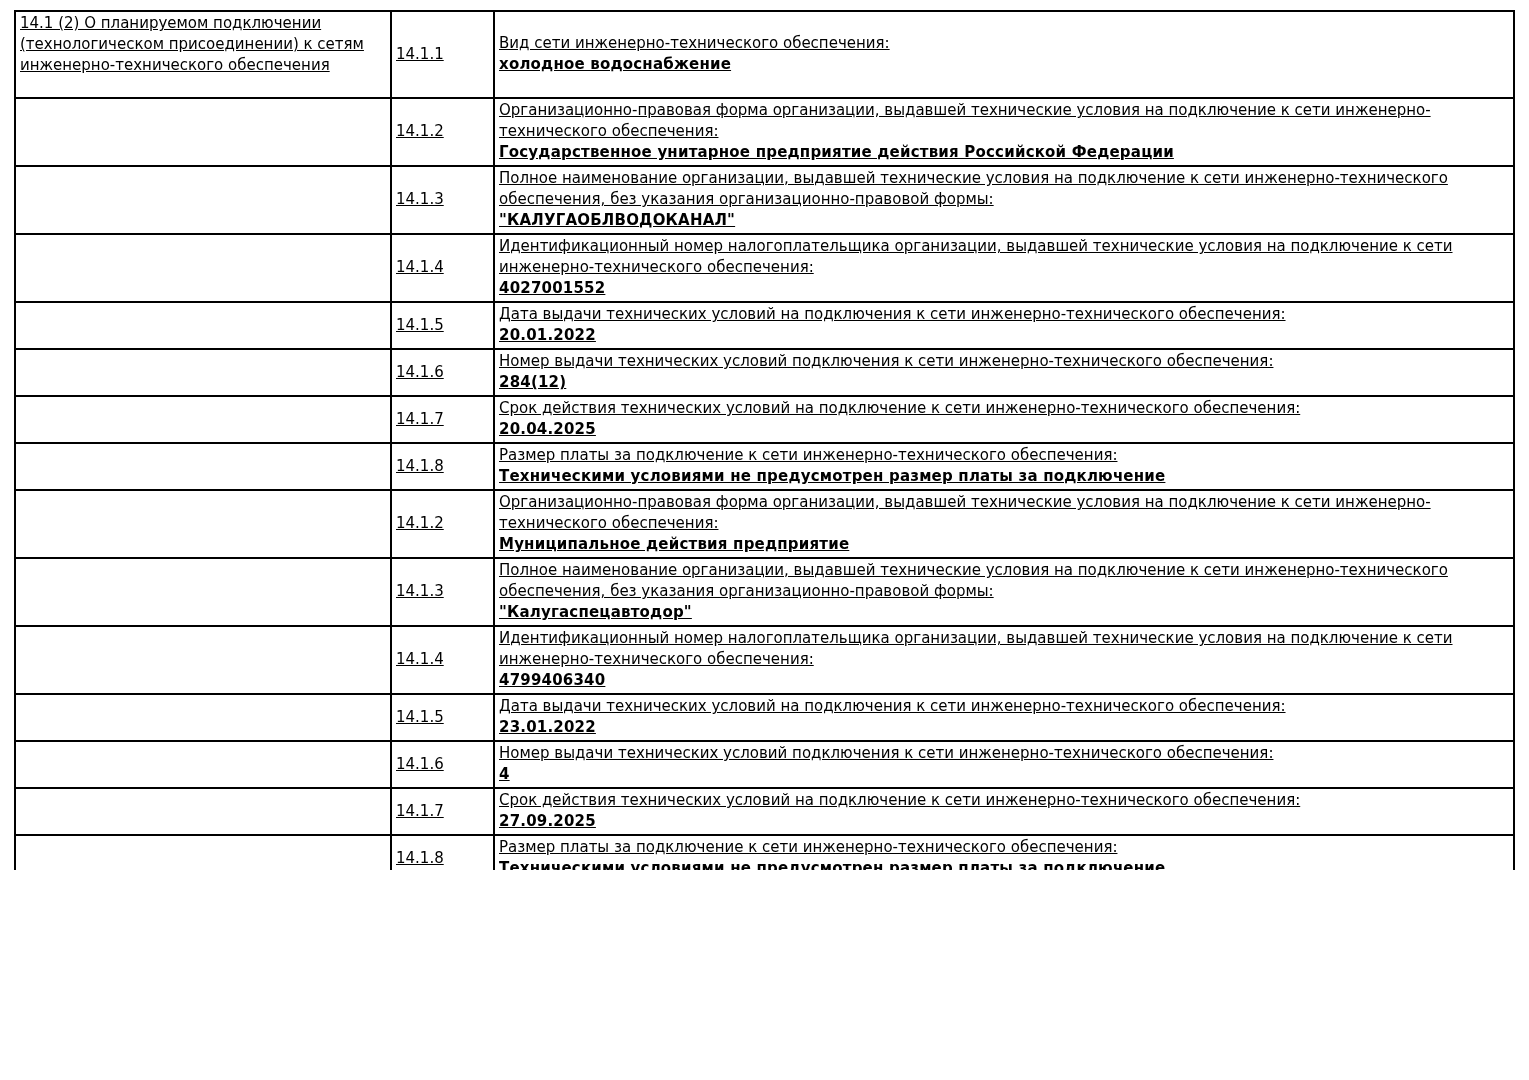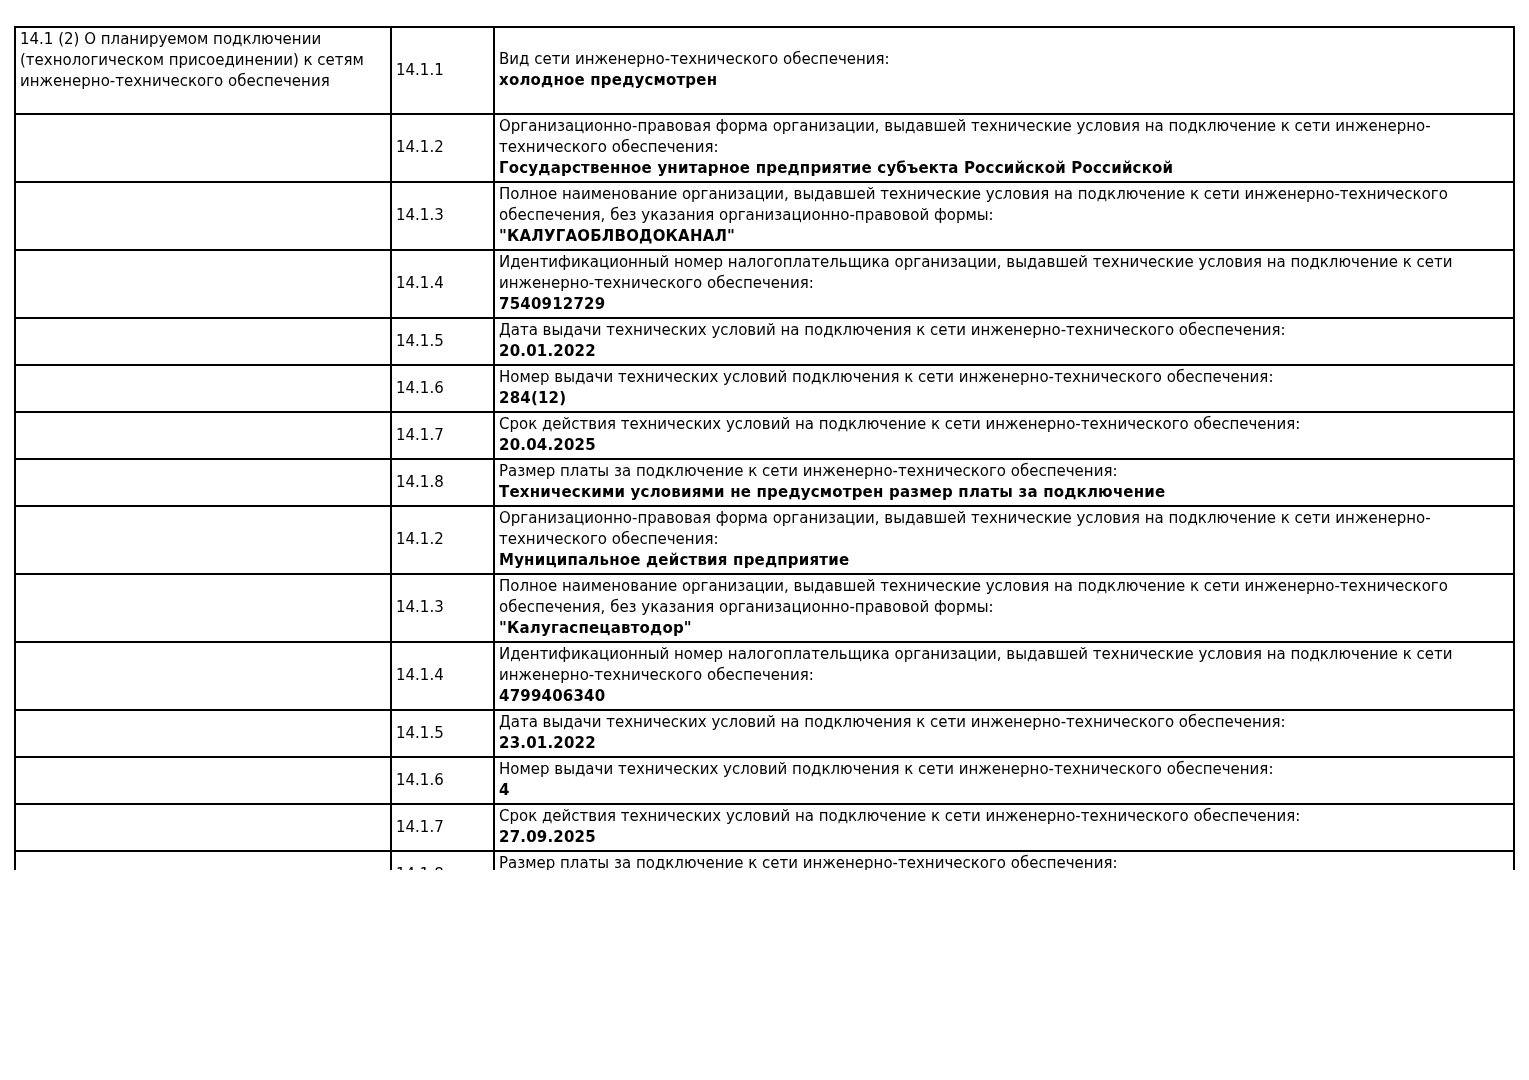--- a/index.html
+++ b/index.html
@@ -7,22 +7,23 @@
     padding: 0;
     background: #ffffff;
     color: #000000;
     font-family: "DejaVu Sans", "Liberation Sans", sans-serif;
     font-size: 15px;
   }
   .page {
     width: 1529px;
     height: 870px;
     box-sizing: border-box;
-    padding: 26px 14px;
+    padding: 10px 14px;
     background: #ffffff;
+    text-decoration: underline;
   }
   table.decl {
     border-collapse: collapse;
     width: 1499px;
     table-layout: fixed;
   }
   table.decl col.c-header { width: 376px; }
   table.decl col.c-num    { width: 103px; }
   table.decl col.c-body   { width: 1020px; }
   table.decl td {
@@ -50,45 +51,45 @@
       <col class="c-num">
       <col class="c-body">
     </colgroup>
     <tbody>
 
       <tr class="rh-lg">
         <td class="hdr">14.1 (2) О планируемом подключении (технологическом присоединении) к сетям инженерно-технического обеспечения</td>
         <td class="num">14.1.1</td>
         <td class="val">
           <div class="field-label">Вид сети инженерно-технического обеспечения:</div>
-          <div class="field-value">холодное предусмотрен</div>
+          <div class="field-value">холодное водоснабжение</div>
         </td>
       </tr>
       <tr class="rh-md">
         <td class="hdr"></td>
         <td class="num">14.1.2</td>
         <td class="val">
           <div class="field-label">Организационно-правовая форма организации, выдавшей технические условия на подключение к сети инженерно-технического обеспечения:</div>
-          <div class="field-value">Государственное унитарное предприятие субъекта Российской Российской</div>
+          <div class="field-value">Государственное унитарное предприятие действия Российской Федерации</div>
         </td>
       </tr>
       <tr class="rh-md">
         <td class="hdr"></td>
         <td class="num">14.1.3</td>
         <td class="val">
           <div class="field-label">Полное наименование организации, выдавшей технические условия на подключение к сети инженерно-технического обеспечения, без указания организационно-правовой формы:</div>
           <div class="field-value">"КАЛУГАОБЛВОДОКАНАЛ"</div>
         </td>
       </tr>
       <tr class="rh-md">
         <td class="hdr"></td>
         <td class="num">14.1.4</td>
         <td class="val">
           <div class="field-label">Идентификационный номер налогоплательщика организации, выдавшей технические условия на подключение к сети инженерно-технического обеспечения:</div>
-          <div class="field-value">7540912729</div>
+          <div class="field-value">4027001552</div>
         </td>
       </tr>
       <tr class="rh-sm">
         <td class="hdr"></td>
         <td class="num">14.1.5</td>
         <td class="val">
           <div class="field-label">Дата выдачи технических условий на подключения к сети инженерно-технического обеспечения:</div>
           <div class="field-value">20.01.2022</div>
         </td>
       </tr>

